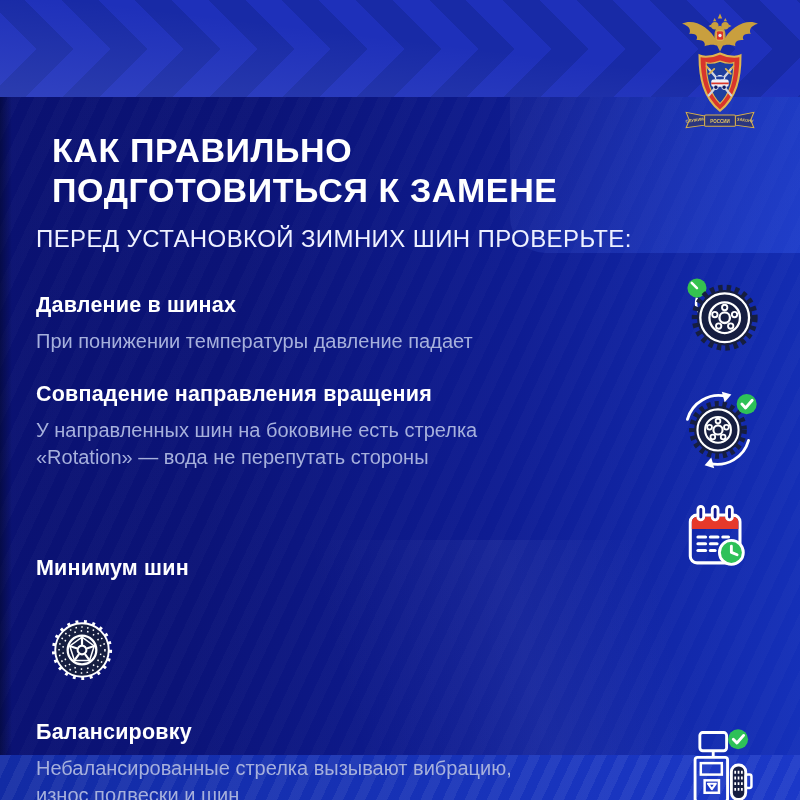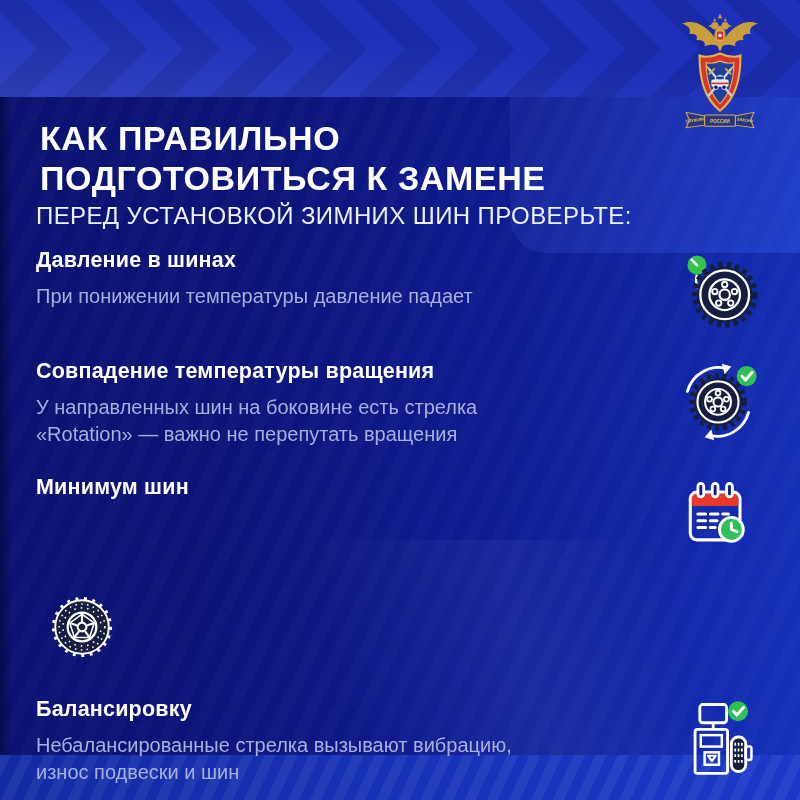--- a/index.html
+++ b/index.html
@@ -30,25 +30,25 @@
   
   .footer-band{position:absolute;left:0;right:0;bottom:0;height:45px;z-index:3;
     background:
       repeating-linear-gradient(115deg,rgba(255,255,255,0.06) 0 10px,rgba(255,255,255,0) 10px 20px),
       linear-gradient(90deg,#122ba4,#1b38c8);}
   
   .emblem{position:absolute;top:8px;right:38px;width:84px;height:138px;z-index:5;}
   
   .content{position:absolute;left:36px;top:114px;width:728px;z-index:4;color:#fff;}
   .title{font-size:34px;line-height:40px;font-weight:800;letter-spacing:0.6px;
-    text-transform:uppercase;white-space:pre-line;margin:4px;}
+    text-transform:uppercase;white-space:pre-line;margin:16px;}
   .subtitle{font-size:24px;line-height:26px;font-weight:400;letter-spacing:0.4px;
     color:#eef1ff;margin-top:5px;text-transform:uppercase;}
   .checklist{margin-top:17px;}
-  .item{display:flex;align-items:flex-start;margin-bottom:25px;}
+  .item{display:flex;align-items:flex-end;margin-bottom:25px;}
   .item-text{flex:1;max-width:636px;}
   .item-heading{font-size:21.5px;line-height:28px;font-weight:700;letter-spacing:0.2px;color:#ffffff;}
   .item-body{font-size:20px;line-height:27px;font-weight:400;color:#a6b0dc;white-space:pre-line;margin-top:9px;}
   .item-icon{width:92px;display:flex;justify-content:center;align-items:center;flex:0 0 auto;}
 </style>
 </head>
 <body>
 
 <div class="canvas">
 
@@ -146,23 +146,23 @@
               <circle cx="6.3" cy="8.7" r="2.8" fill="none" stroke="#fff" stroke-width="2"></circle>
               <circle cx="-6.3" cy="8.7" r="2.8" fill="none" stroke="#fff" stroke-width="2"></circle>
               <circle cx="-10.3" cy="-3.3" r="2.8" fill="none" stroke="#fff" stroke-width="2"></circle>
             </g>
           </svg>
         </div>
       </div>
 
       <div class="item">
         <div class="item-text">
-          <div class="item-heading">Совпадение температуры вращения</div>
+          <div class="item-heading">Совпадение направления вращения</div>
           <div class="item-body">У направленных шин на боковине есть стрелка
-«Rotation» — важно не перепутать вращения</div>
+«Rotation» — вода не перепутать стороны</div>
         </div>
         <div class="item-icon">
           <svg viewBox="0 0 90 90" width="86" height="86">
             <g transform="translate(45,47)">
               <circle r="27" fill="none" stroke="#161e40" stroke-width="6.5" stroke-dasharray="4.2 4"></circle>
               <circle r="25" fill="#161e40"></circle>
               <circle r="21.5" fill="none" stroke="#fff" stroke-width="2.2"></circle>
               <circle r="13.5" fill="none" stroke="#fff" stroke-width="2.2"></circle>
               <circle r="4.8" fill="none" stroke="#fff" stroke-width="2.2"></circle>
               <circle cx="0" cy="-9.2" r="2.5" fill="none" stroke="#fff" stroke-width="1.9"></circle>

